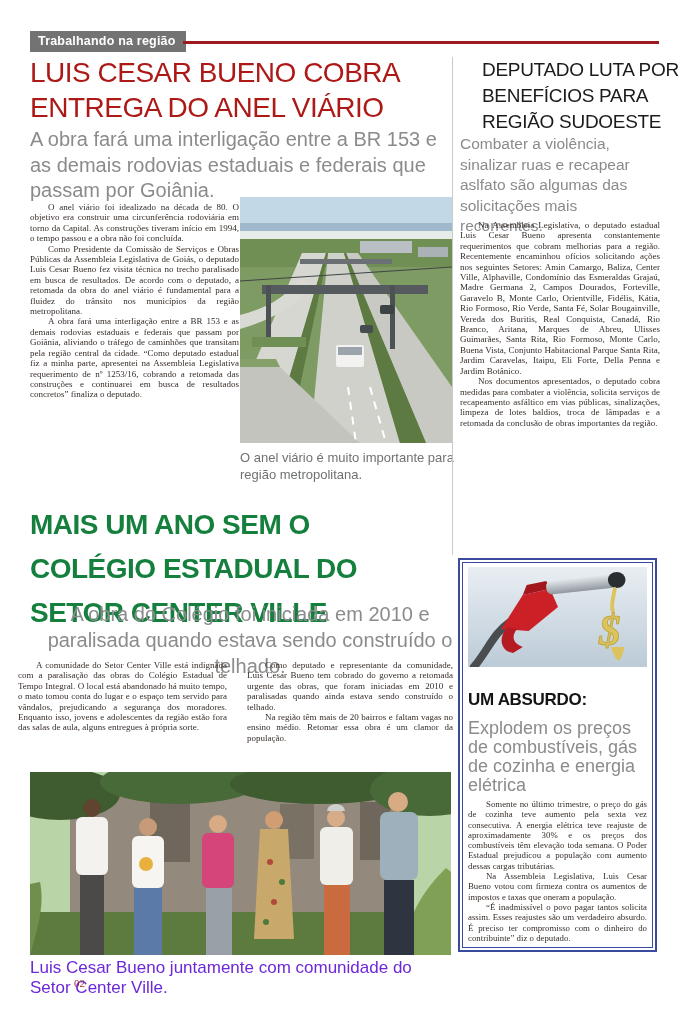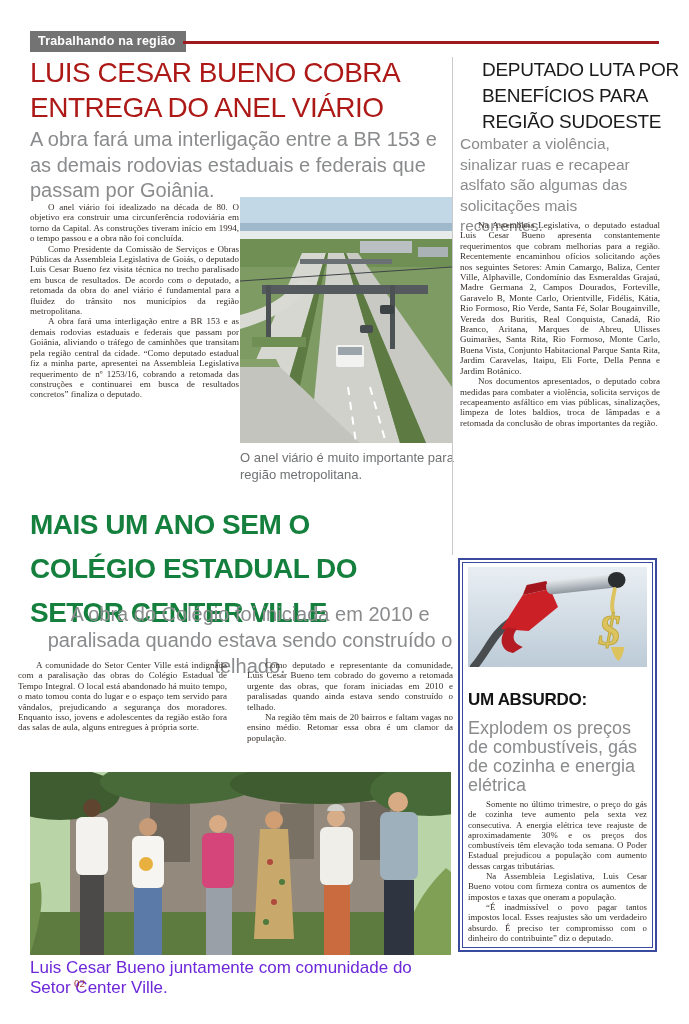--- a/index.html
+++ b/index.html
@@ -190,18 +190,18 @@
         <ellipse cx="152" cy="13" rx="9" ry="8" fill="#2b2e31"></ellipse>
         <path d="M150,22 C148,34 146,38 148,44" stroke="#dcc35e" stroke-width="4" fill="none" stroke-linecap="round"></path>
         <text x="134" y="78" font-family="Liberation Serif, serif" font-size="44" font-style="italic" font-weight="bold" fill="#dcc35e" stroke="#c0a93f" stroke-width="1">$</text>
         <path d="M146,80 q4,12 8,14 q4,-4 6,-14 z" fill="#dcc35e"></path>
       </svg>
       <div class="boxtitle">UM ABSURDO:</div>
       <div class="boxsub">Explodem os preços de combustíveis, gás de cozinha e energia elétrica</div>
       <div class="boxbody serifbody">
         <p>Somente no último trimestre, o preço do gás de cozinha teve aumento pela sexta vez consecutiva. A energia elétrica teve reajuste de aproximadamente 30% e os preços dos combustíveis têm elevação toda semana. O Poder Estadual prejudicou a população com aumento dessas cargas tributárias.</p>
         <p>Na Assembleia Legislativa, Luis Cesar Bueno votou com firmeza contra os aumentos de impostos e taxas que oneram a população.</p>
-        <p>“É inadmissível o povo pagar tantos impostos local. Esses reajustes são um verdadeiro absurdo. É preciso ter compromisso com o dinheiro do contribuinte” diz o deputado.</p>
+        <p>“É inadmissível o povo pagar tantos solicita assim. Esses reajustes são um verdadeiro absurdo. É preciso ter compromisso com o dinheiro do contribuinte” diz o deputado.</p>
       </div>
     </div>
   </div>
 
 </div>
 
 </body></html>

